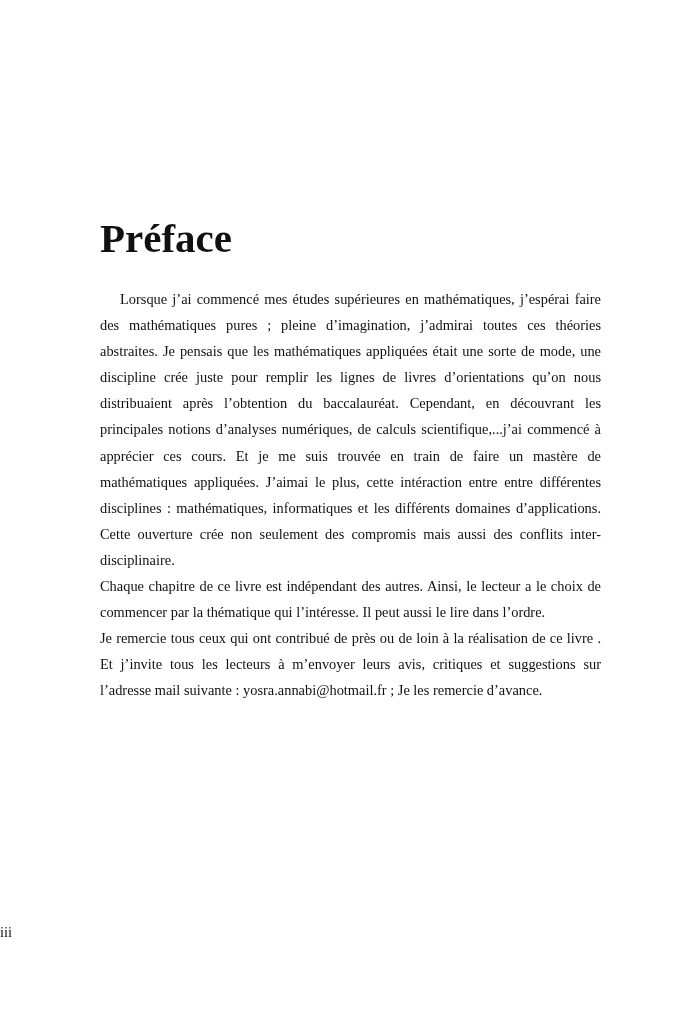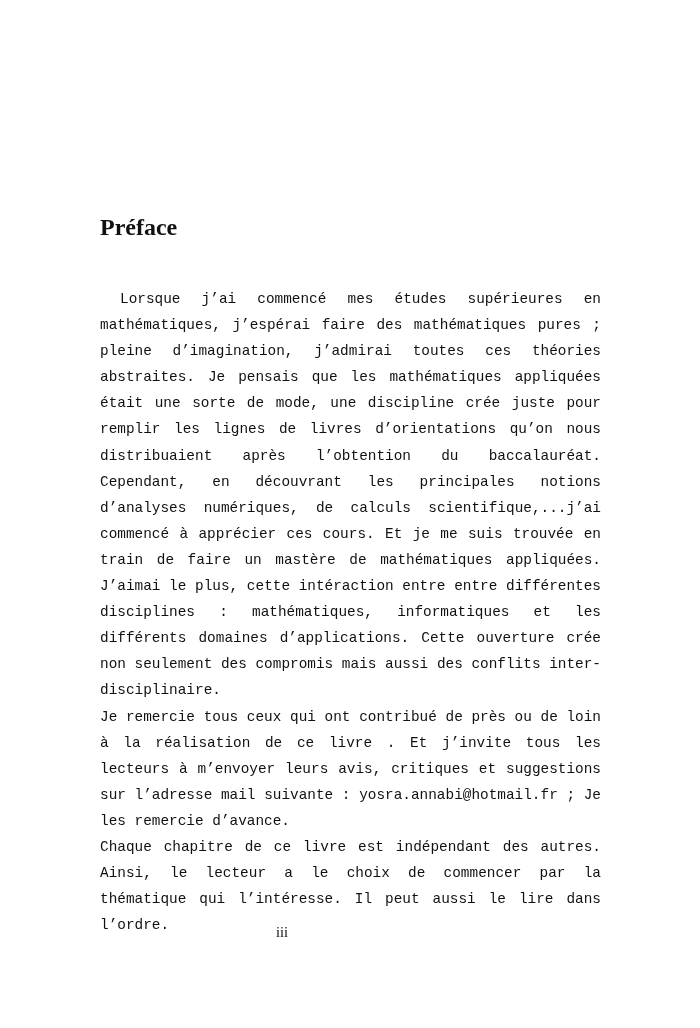--- a/index.html
+++ b/index.html
@@ -1,30 +1,30 @@
 <!DOCTYPE html>
 <html><head>
 <meta charset="utf-8">
 <style>
   html, body { margin: 0; padding: 0; background: #ffffff; }
   body { width: 700px; height: 1028px; position: relative; overflow: hidden;
          font-family: "Liberation Serif", "DejaVu Serif", serif; color: #111; }
   .title { position: absolute; left: 100px; top: 214px; margin: 0;
-           font-size: 24px; font-weight: bold; letter-spacing: 0px; }
+           font-size: 41px; font-weight: bold; letter-spacing: 0px; }
   .body { position: absolute; left: 100px; top: 286px; width: 501px;
-          font-size: 14.4px; line-height: 26.1px; font-family: Liberation Mono, monospace; }
+          font-size: 14.4px; line-height: 26.1px; }
   .body p { margin: 0; text-align: justify; text-align-last: left; }
   .body p.indent { text-indent: 20px; }
   .pagenum { position: absolute; left: 0; width: 564px; top: 924px;
-             text-align: center; font-size: 14.4px; }
+             text-align: left; font-size: 14.4px; }
 </style>
 </head>
 <body>
 
 <h1 class="title">Préface</h1>
 
 <div class="body">
   <p class="indent">Lorsque j’ai commencé mes études supérieures en mathématiques, j’espérai faire des mathématiques pures ; pleine d’imagination, j’admirai toutes ces théories abstraites. Je pensais que les mathématiques appliquées était une sorte de mode, une discipline crée juste pour remplir les lignes de livres d’orientations qu’on nous distribuaient après l’obtention du baccalauréat. Cependant, en découvrant les principales notions d’analyses numériques, de calculs scientifique,...j’ai commencé à apprécier ces cours. Et je me suis trouvée en train de faire un mastère de mathématiques appliquées. J’aimai le plus, cette intéraction entre entre différentes disciplines : mathématiques, informatiques et les différents domaines d’applications. Cette ouverture crée non seulement des compromis mais aussi des conflits inter-disciplinaire.</p>
+  <p>Chaque chapitre de ce livre est indépendant des autres. Ainsi, le lecteur a le choix de commencer par la thématique qui l’intéresse. Il peut aussi le lire dans l’ordre.</p>
   <p>Je remercie tous ceux qui ont contribué de près ou de loin à la réalisation de ce livre . Et j’invite tous les lecteurs à m’envoyer leurs avis, critiques et suggestions sur l’adresse mail suivante : yosra.annabi@hotmail.fr ; Je les remercie d’avance.</p>
-  <p>Chaque chapitre de ce livre est indépendant des autres. Ainsi, le lecteur a le choix de commencer par la thématique qui l’intéresse. Il peut aussi le lire dans l’ordre.</p>
 </div>
 
 <div class="pagenum">iii</div>
 
 </body></html>

